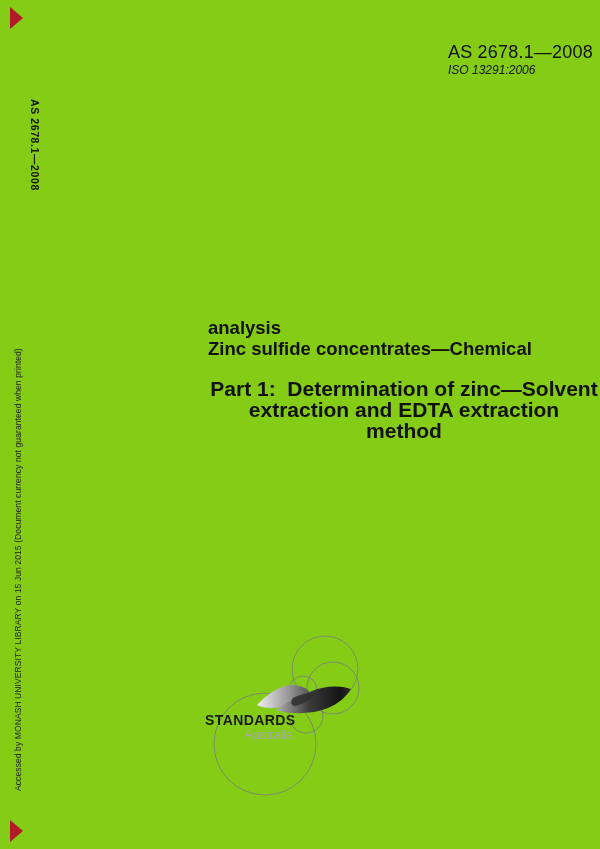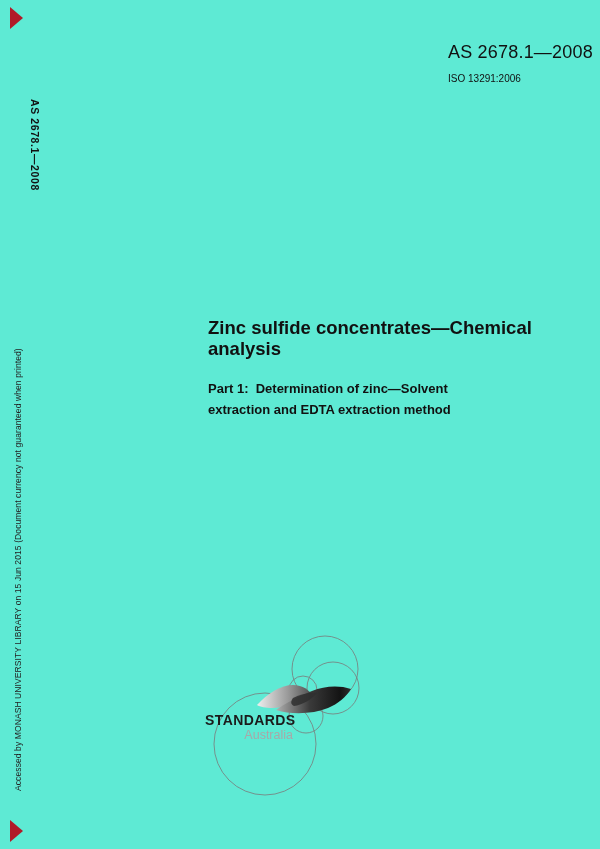--- a/index.html
+++ b/index.html
@@ -1,43 +1,43 @@
 <!DOCTYPE html>
 <html><head>
 <meta charset="utf-8">
 <style>
   html,body{margin:0;padding:0;background:#888;}
   .page{
-    position:relative;width:600px;height:849px;background:#5eead4;
+    position:relative;width:600px;height:849px;background:#84cc16;
     font-family:"Liberation Sans", sans-serif;color:#1a1a1a;overflow:hidden;
     margin:0 auto;
   }
   .corner-mark{position:absolute;left:10px;width:13px;height:22px;
     clip-path:polygon(0% 0%,100% 50%,0% 100%);}
   .corner-mark.top{top:7px;}
   .corner-mark.bottom{top:820px;}
   .header-block{position:absolute;left:448px;top:42px;text-align:left;}
   .std-number{font-size:18px;line-height:20px;color:#111;letter-spacing:0.2px;}
-  .iso-ref{font-size:10px;line-height:13px;color:#111;margin-top:10px;}
+  .iso-ref{font-size:12px;line-height:13px;color:#111;margin-top:2px;font-style:italic;}
   .spine-number{
     position:absolute;left:29px;top:99px;
     writing-mode:vertical-rl;
     font-size:10.5px;font-weight:bold;letter-spacing:0.6px;color:#111;
   }
   .library-note{
     position:absolute;left:13px;top:791px;
     transform-origin:0 0;transform:rotate(-90deg);
     font-size:8.5px;color:#222;white-space:nowrap;letter-spacing:0.1px;
   }
   .brand-title{position:absolute;left:208px;top:247px;font-size:23px;color:#111;}
   .brand-title sup{font-size:12px;vertical-align:6px;}
   .subject-title{position:absolute;left:208px;top:317px;
     font-size:18.5px;font-weight:bold;line-height:21px;color:#111;}
   .part-title{position:absolute;left:208px;top:378px;
-    font-size:13px;font-weight:bold;line-height:21px;color:#111;}
+    font-size:21px;font-weight:bold;line-height:21px;color:#111;text-align:center;}
   .title-line{white-space:pre-wrap;}
   .logo{position:absolute;left:180px;top:618px;}
   .logo text.brand{font-weight:bold;letter-spacing:0.4px;}
 </style>
 </head>
 <body>
 
 <div class="page">
 
   <div class="corner-mark top" style="background: rgb(177, 26, 41);"></div>
@@ -47,22 +47,22 @@
     <div class="std-number">AS 2678.1—2008</div>
     <div class="iso-ref">ISO 13291:2006</div>
   </div>
 
   <div class="spine-number">AS 2678.1—2008</div>
 
   <div class="library-note">Accessed by MONASH UNIVERSITY LIBRARY on 15 Jun 2015 (Document currency not guaranteed when printed)</div>
 
 
   <div class="subject-title">
+    <div class="title-line">analysis</div>
     <div class="title-line">Zinc sulfide concentrates—Chemical</div>
-    <div class="title-line">analysis</div>
   </div>
 
   <div class="part-title">
     <div class="title-line">Part 1:  Determination of zinc—Solvent</div>
     <div class="title-line">extraction and EDTA extraction method</div>
   </div>
 
   <svg class="logo" width="200" height="185" viewBox="0 0 200 185">
     <defs>
       <linearGradient id="gradL" x1="0" y1="0" x2="1" y2="0">

